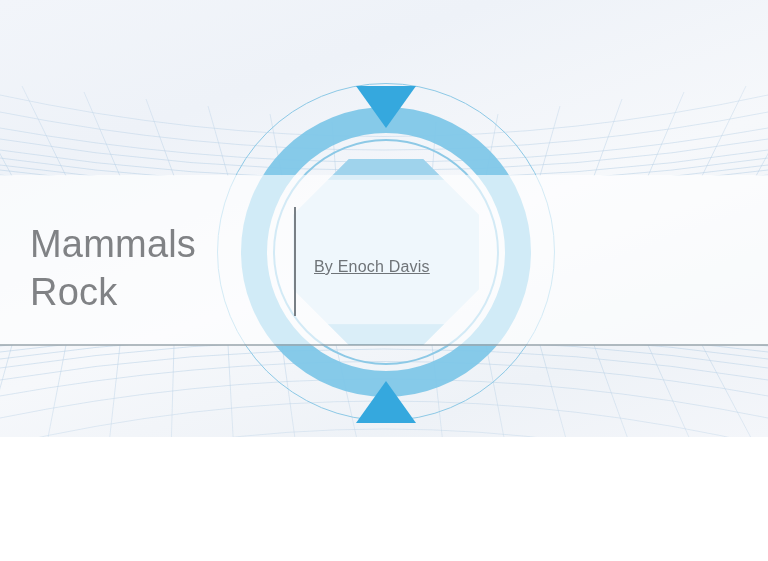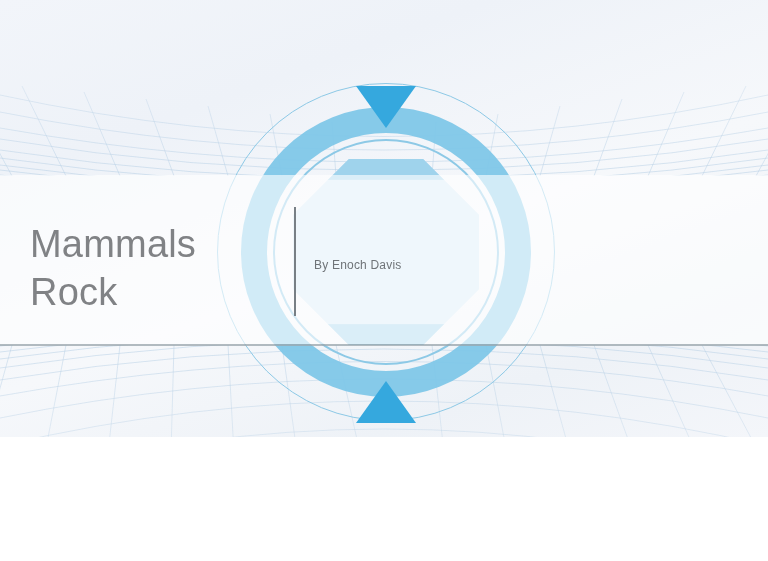--- a/index.html
+++ b/index.html
@@ -114,23 +114,24 @@
     left: 294px;
     top: 207px;
     width: 1.6px;
     height: 109px;
     background: #787f85;
   }
   .subtitle {
     position: absolute;
     left: 314px;
     top: 258px;
-    font-size: 12px;
+    font-size: 16px;
     color: #6f7478;
     letter-spacing: .2px;
+    text-decoration: underline;
   }
 </style>
 </head>
 <body>
 
 <div id="slide">
 
   <div class="grid-wrap">
     <svg width="768" height="561" viewBox="0 0 768 561">
       <defs>

